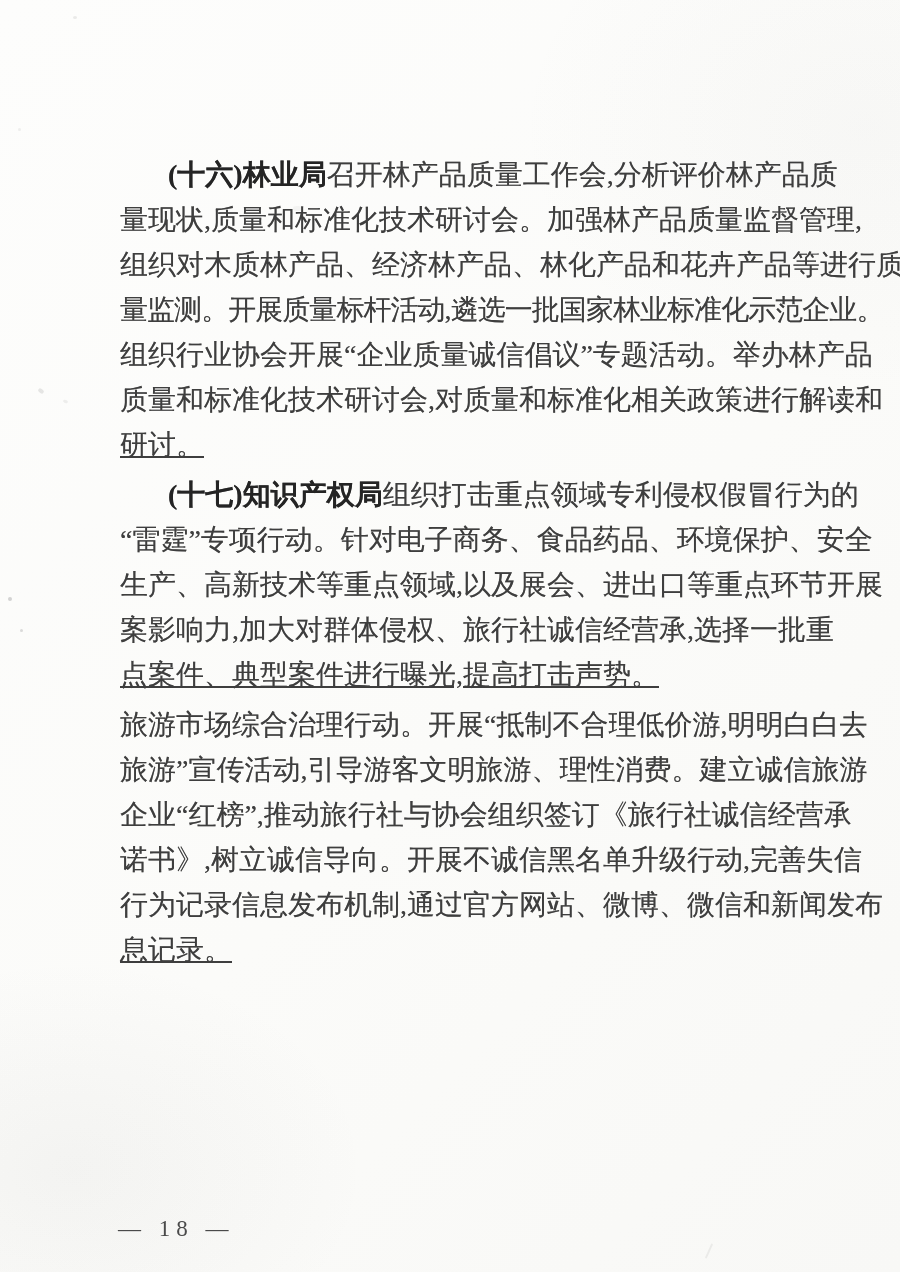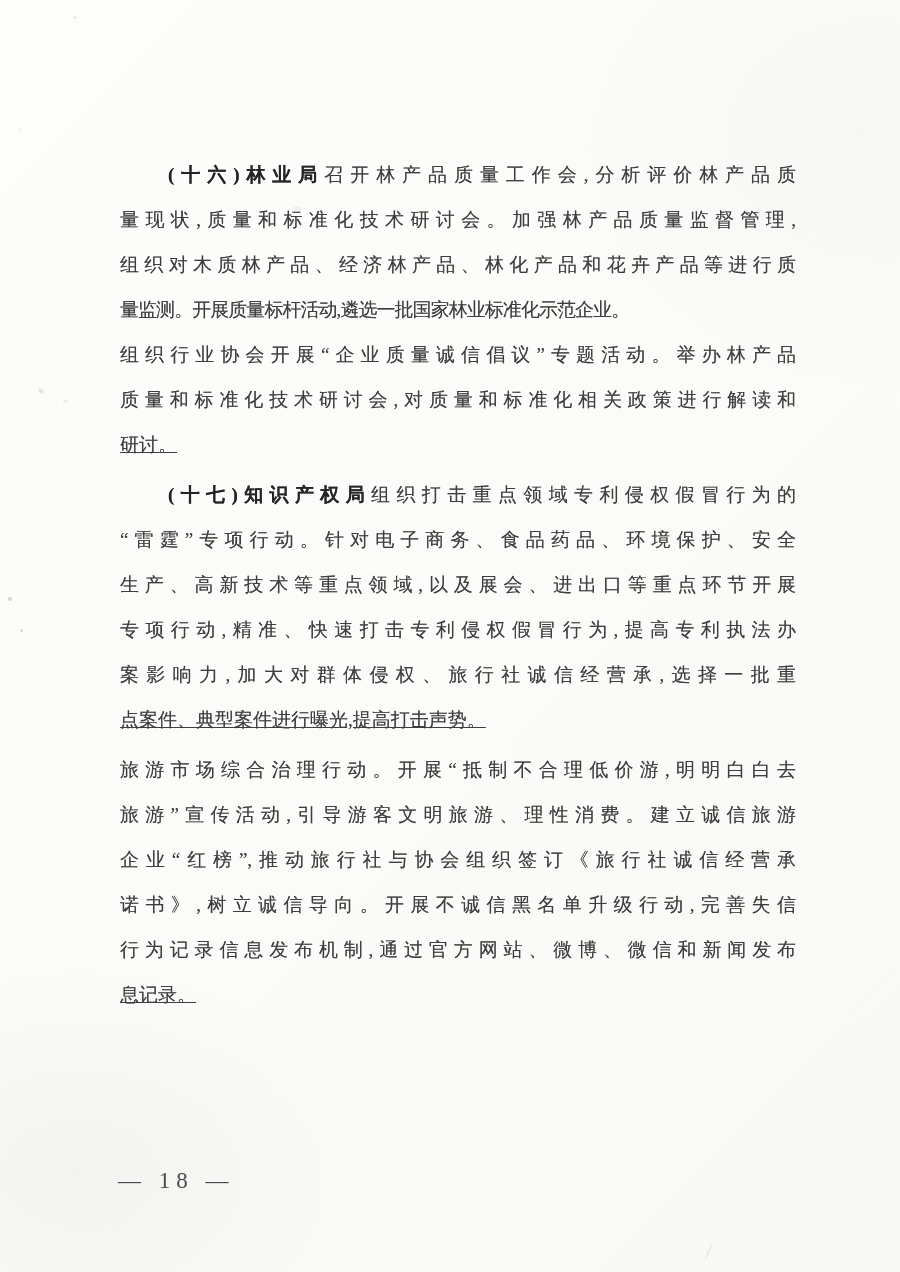--- a/index.html
+++ b/index.html
@@ -30,21 +30,21 @@
   .text-block {
     position: absolute;
     left: 120px;
     top: 152px;
     width: 676px;
   }
   .para + .para { margin-top: 5px; }
   .line {
     height: 45px;
     line-height: 45px;
-    font-size: 19px;
+    font-size: 28px;
     letter-spacing: 0;
     text-align: justify;
     text-align-last: justify;
     color: #3e3e3e;
     text-shadow: 0 0 0.6px rgba(62,62,62,0.55);
     white-space: nowrap;
   }
   .line.first { text-indent: 48px; }
   .line.last {
     text-align: left;
@@ -57,21 +57,21 @@
     letter-spacing: -0.95px;
   }
   .bold {
     font-weight: bold;
     color: #242424;
     text-shadow: 0 0 0.5px rgba(36,36,36,0.7);
   }
   .page-number {
     position: absolute;
     left: 118px;
-    top: 1168px;
+    top: 1216px;
     font-size: 23px;
     letter-spacing: 6px;
     color: #4a4a4a;
   }
   .speck {
     position: absolute;
     background: rgba(90, 90, 88, 0.45);
     border-radius: 50%;
   }
   .speck.s1 { left: 73px;  top: 16px;   width: 4px; height: 3px; opacity: .25; }
@@ -97,21 +97,20 @@
       <div class="line squeeze">量监测。开展质量标杆活动,遴选一批国家林业标准化示范企业。</div>
       <div class="line">组织行业协会开展“企业质量诚信倡议”专题活动。举办林产品</div>
       <div class="line">质量和标准化技术研讨会,对质量和标准化相关政策进行解读和</div>
       <div class="line last">研讨。</div>
     </div>
 
     <div class="para">
       <div class="line first"><span class="bold">(十七)知识产权局</span><span>组织打击重点领域专利侵权假冒行为的</span></div>
       <div class="line">“雷霆”专项行动。针对电子商务、食品药品、环境保护、安全</div>
       <div class="line">生产、高新技术等重点领域,以及展会、进出口等重点环节开展</div>
-      <div class="line">专项行动,精准、快速打击专利侵权假冒行为,提高专利执法办</div>
       <div class="line">案影响力,加大对群体侵权、旅行社诚信经营承,选择一批重</div>
       <div class="line last">点案件、典型案件进行曝光,提高打击声势。</div>
     </div>
 
     <div class="para">
       <div class="line">旅游市场综合治理行动。开展“抵制不合理低价游,明明白白去</div>
       <div class="line">旅游”宣传活动,引导游客文明旅游、理性消费。建立诚信旅游</div>
       <div class="line">企业“红榜”,推动旅行社与协会组织签订《旅行社诚信经营承</div>
       <div class="line">诺书》,树立诚信导向。开展不诚信黑名单升级行动,完善失信</div>
       <div class="line">行为记录信息发布机制,通过官方网站、微博、微信和新闻发布</div>

